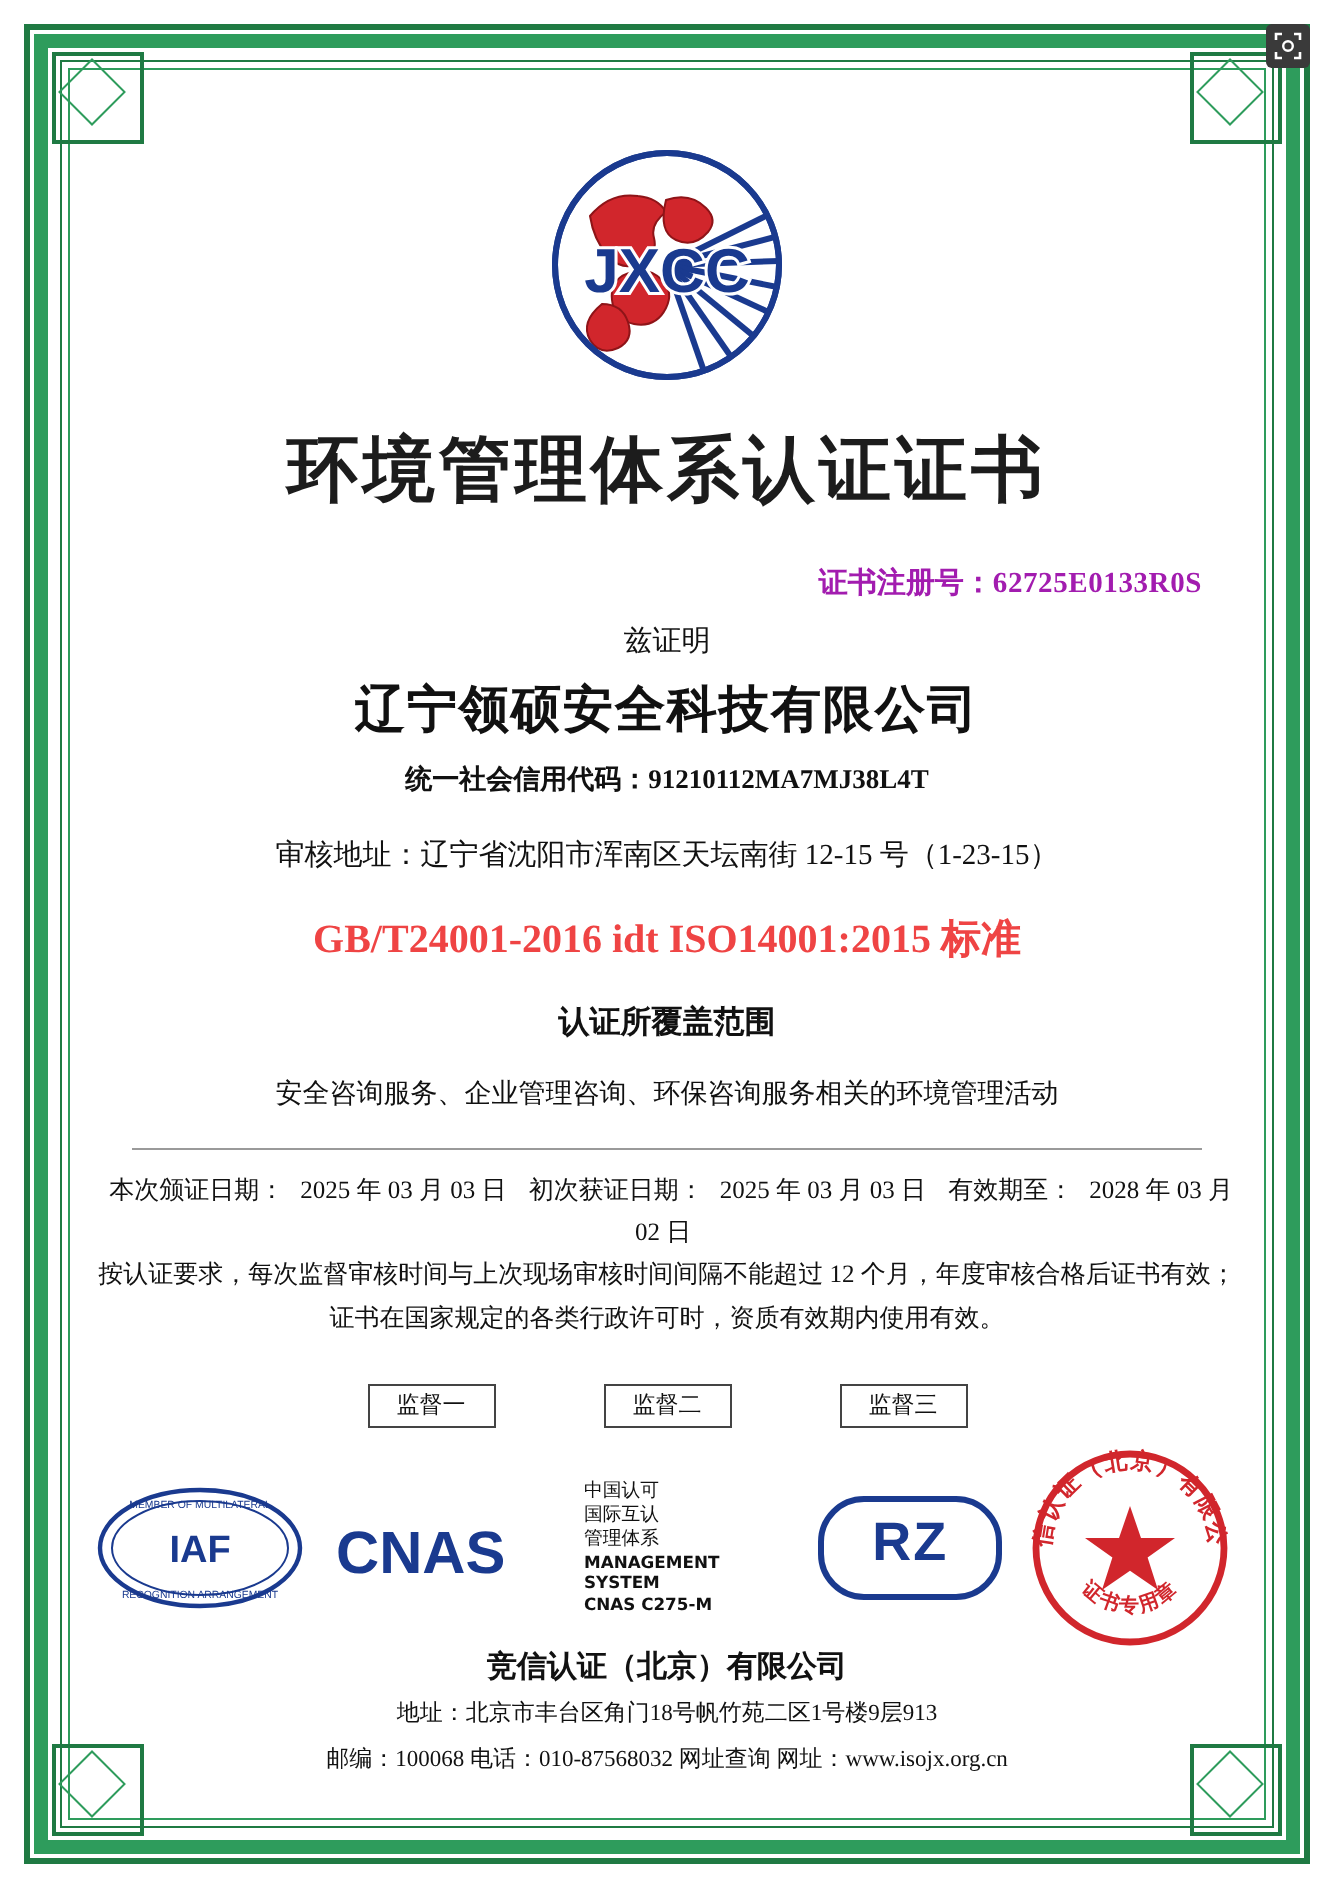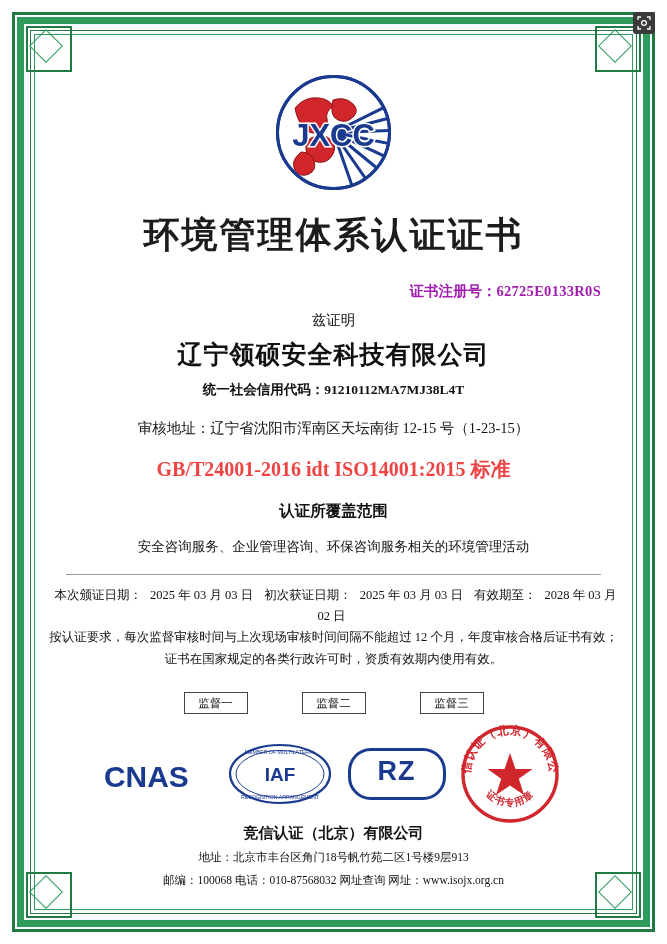--- a/index.html
+++ b/index.html
@@ -361,36 +361,43 @@
     </div>
 
     <div class="sup-row">
       <div class="sup-box">监督一</div>
       <div class="sup-box">监督二</div>
       <div class="sup-box">监督三</div>
     </div>
 
     <div class="marks-row">
 
-      <div class="mark cnas">
-        <svg width="112" height="46" viewBox="0 0 112 46">
-          <text x="0" y="36" font-family="Liberation Sans, sans-serif" font-size="31" font-weight="bold" fill="#1a3a8f">CNAS</text>
-        </svg>
-      </div>
-
       <div class="mark iaf">
         <svg width="104" height="62" viewBox="0 0 104 62">
           <ellipse cx="52" cy="31" rx="50" ry="29" fill="#ffffff" stroke="#1a3a8f" stroke-width="2.2"></ellipse>
           <ellipse cx="52" cy="31" rx="44" ry="23.5" fill="none" stroke="#1a3a8f" stroke-width="1"></ellipse>
           <text x="52" y="38" text-anchor="middle" font-family="Liberation Sans, sans-serif" font-size="19" font-weight="bold" fill="#1a3a8f">IAF</text>
           <text x="52" y="11" text-anchor="middle" font-family="Liberation Sans, sans-serif" font-size="5.2" fill="#1a3a8f">MEMBER OF MULTILATERAL</text>
           <text x="52" y="56" text-anchor="middle" font-family="Liberation Sans, sans-serif" font-size="5.2" fill="#1a3a8f">RECOGNITION ARRANGEMENT</text>
         </svg>
       </div>
 
+      <div class="mark cnas">
+        <svg width="112" height="46" viewBox="0 0 112 46">
+          <text x="0" y="36" font-family="Liberation Sans, sans-serif" font-size="31" font-weight="bold" fill="#1a3a8f">CNAS</text>
+        </svg>
+      </div>
+
+      <div class="ms-block">
+        <div class="cn">中国认可</div>
+        <div class="cn">国际互认</div>
+        <div class="cn">管理体系</div>
+        <div class="en">MANAGEMENT SYSTEM</div>
+        <div class="en">CNAS C275-M</div>
+      </div>
 
       <div class="mark rz">RZ</div>
 
       <div class="mark seal">
         <svg width="108" height="108" viewBox="0 0 108 108">
           <defs>
             <path id="sealTopArc" d="M14,54 a40,40 0 0 1 80,0" fill="none"></path>
             <path id="sealBotArc" d="M22,54 a32,32 0 0 0 64,0" fill="none"></path>
           </defs>
           <circle cx="54" cy="54" r="47" fill="none" stroke="#d1262c" stroke-width="3.4"></circle>

